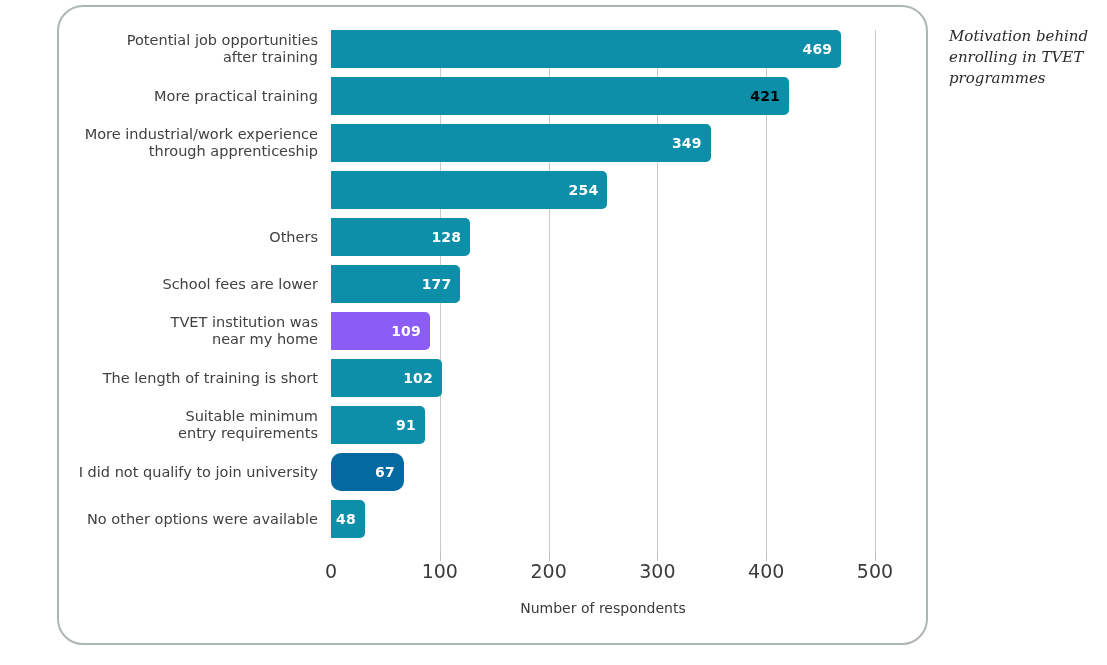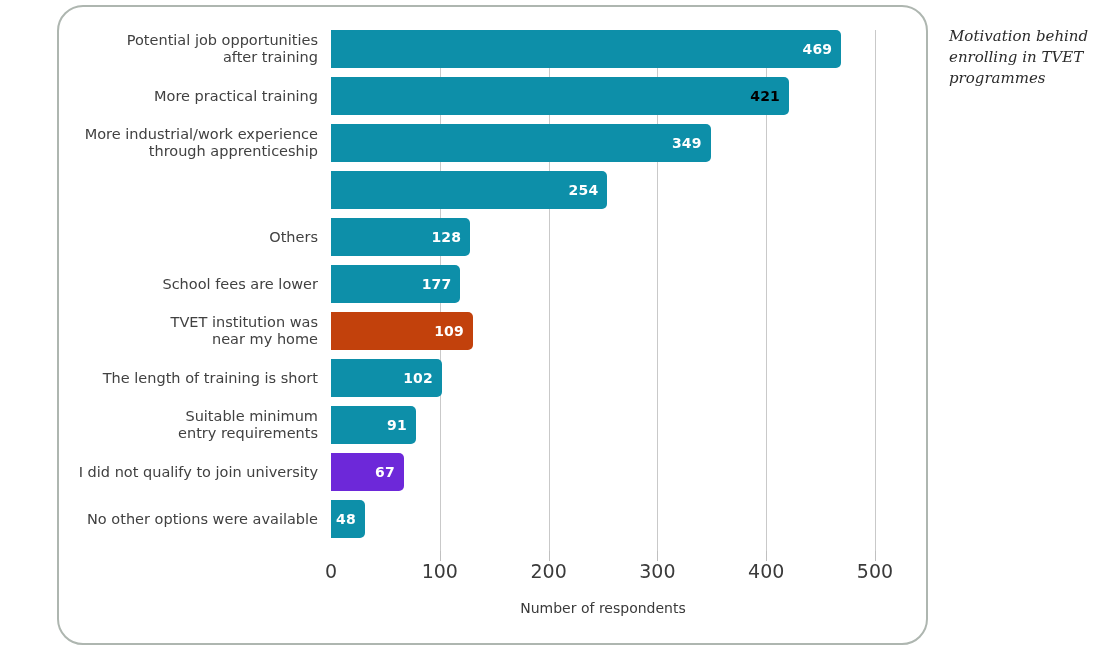--- a/index.html
+++ b/index.html
@@ -198,40 +198,40 @@
       </div>
       <div class="bar-row" style="top: 265px;">
         <div class="cat-label">School fees are lower</div>
         <div class="bar" style="width: 129.472px; background: rgb(13, 143, 169);">
           <span class="bar-value" style="color: rgb(255, 255, 255);">177</span>
         </div>
       </div>
       <div class="bar-row" style="top: 312px;">
         <div class="cat-label">TVET institution was
 near my home</div>
-        <div class="bar" style="width: 142px; background: #c2410c;">
+        <div class="bar" style="width: 99px; background: #8b5cf6;">
           <span class="bar-value" style="color: rgb(255, 255, 255);">109</span>
         </div>
       </div>
       <div class="bar-row" style="top: 359px;">
         <div class="cat-label">The length of training is short</div>
         <div class="bar" style="width: 110.976px; background: rgb(13, 143, 169);">
           <span class="bar-value" style="color: rgb(255, 255, 255);">102</span>
         </div>
       </div>
       <div class="bar-row" style="top: 406px;">
         <div class="cat-label">Suitable minimum
 entry requirements</div>
-        <div class="bar" style="width: 85px; background: rgb(13, 143, 169);">
+        <div class="bar" style="width: 94px; background: rgb(13, 143, 169);">
           <span class="bar-value" style="color: rgb(255, 255, 255);">91</span>
         </div>
       </div>
       <div class="bar-row" style="top: 453px;">
         <div class="cat-label">I did not qualify to join university</div>
-        <div class="bar" style="width: 72.896px; background: #6d28d9;">
+        <div class="bar" style="width: 72.896px; background: #0369a1; border-radius: 10px;">
           <span class="bar-value" style="color: rgb(255, 255, 255);">67</span>
         </div>
       </div>
       <div class="bar-row" style="top: 500px;">
         <div class="cat-label">No other options were available</div>
         <div class="bar" style="width: 34px; background: rgb(13, 143, 169);">
           <span class="bar-value" style="color: rgb(255, 255, 255);">48</span>
         </div>
       </div>
     </div>

